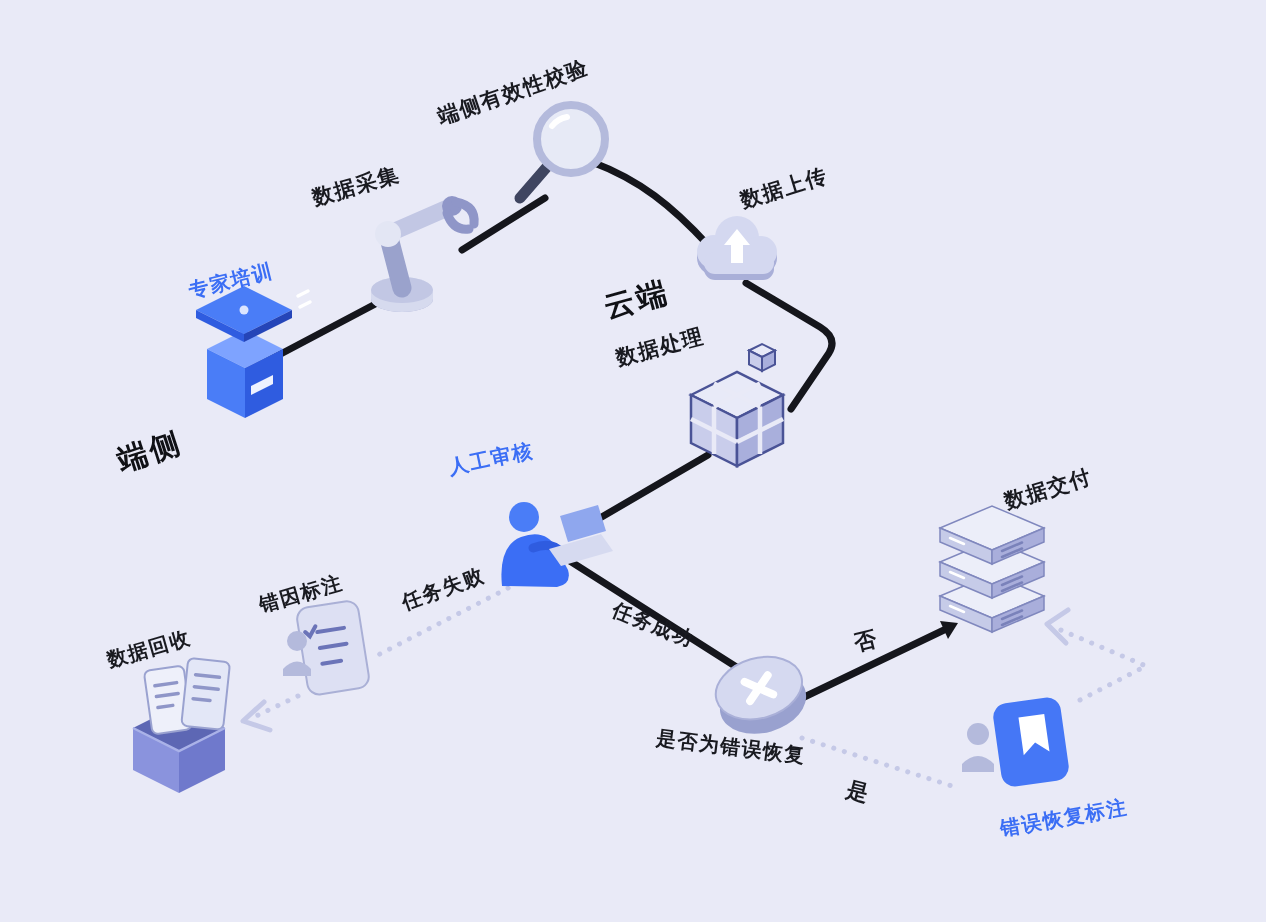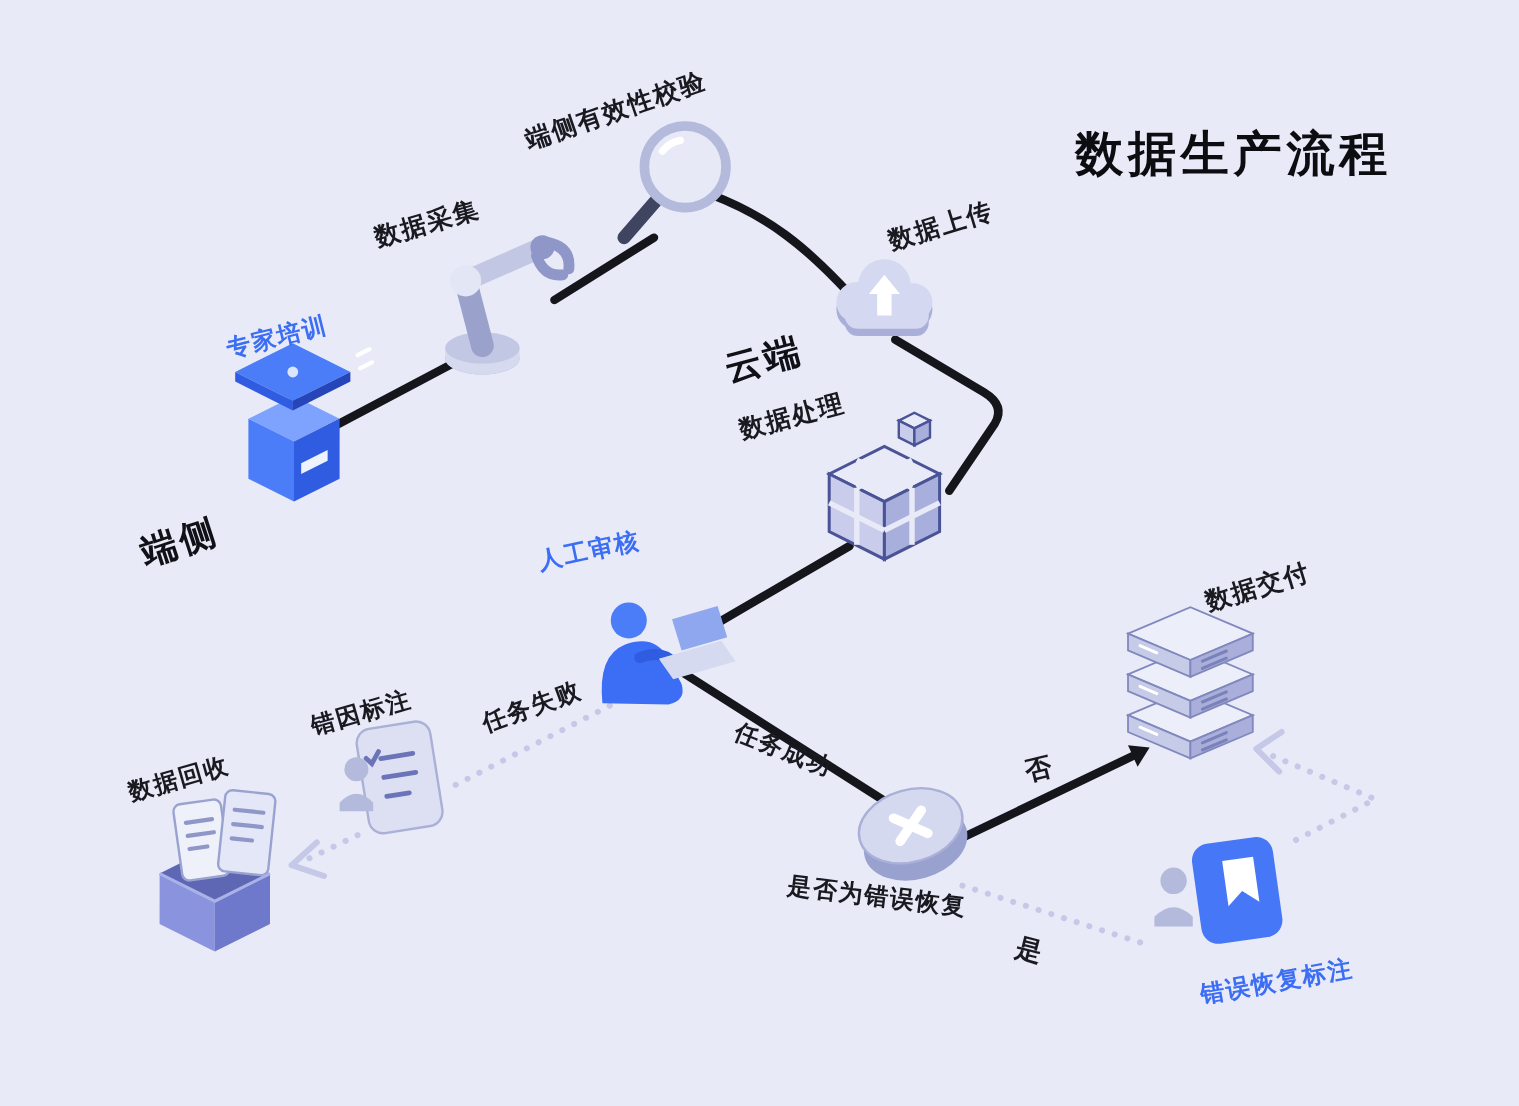--- a/index.html
+++ b/index.html
@@ -173,21 +173,20 @@
     <g>
       <circle cx="978" cy="734" r="11" fill="#b4badc"></circle>
       <path d="M962,764 q16,-16 32,0 l0,8 -32,0 Z" fill="#b4badc"></path>
       <g transform="rotate(-8 1031 742)">
         <rect x="997" y="700" width="68" height="84" rx="14" fill="#4577f6"></rect>
         <path d="M1022,716 h26 v38 l-13,-11 -13,11 Z" fill="#ffffff"></path>
       </g>
     </g>
   </svg>
 
-  <div class="lbl title" style="left:1028px;top:128px;font-size:40px;">数据生产流程</div>
 
   <div class="lbl blue" style="left:231px;top:281px;--r:-14deg;font-size:20px;">专家培训</div>
   <div class="lbl zone" style="left:150px;top:452px;--r:-18deg;font-size:30px;">端侧</div>
   <div class="lbl" style="left:356px;top:186px;--r:-16deg;font-size:21px;">数据采集</div>
   <div class="lbl" style="left:513px;top:92px;--r:-19deg;font-size:21px;">端侧有效性校验</div>
   <div class="lbl" style="left:784px;top:188px;--r:-17deg;font-size:21px;">数据上传</div>
   <div class="lbl zone" style="left:637px;top:300px;--r:-15deg;font-size:30px;">云端</div>
   <div class="lbl" style="left:660px;top:347px;--r:-15deg;font-size:21px;">数据处理</div>
   <div class="lbl blue" style="left:491px;top:459px;--r:-12deg;font-size:20px;">人工审核</div>
   <div class="lbl" style="left:443px;top:589px;--r:-20deg;font-size:20px;">任务失败</div>

